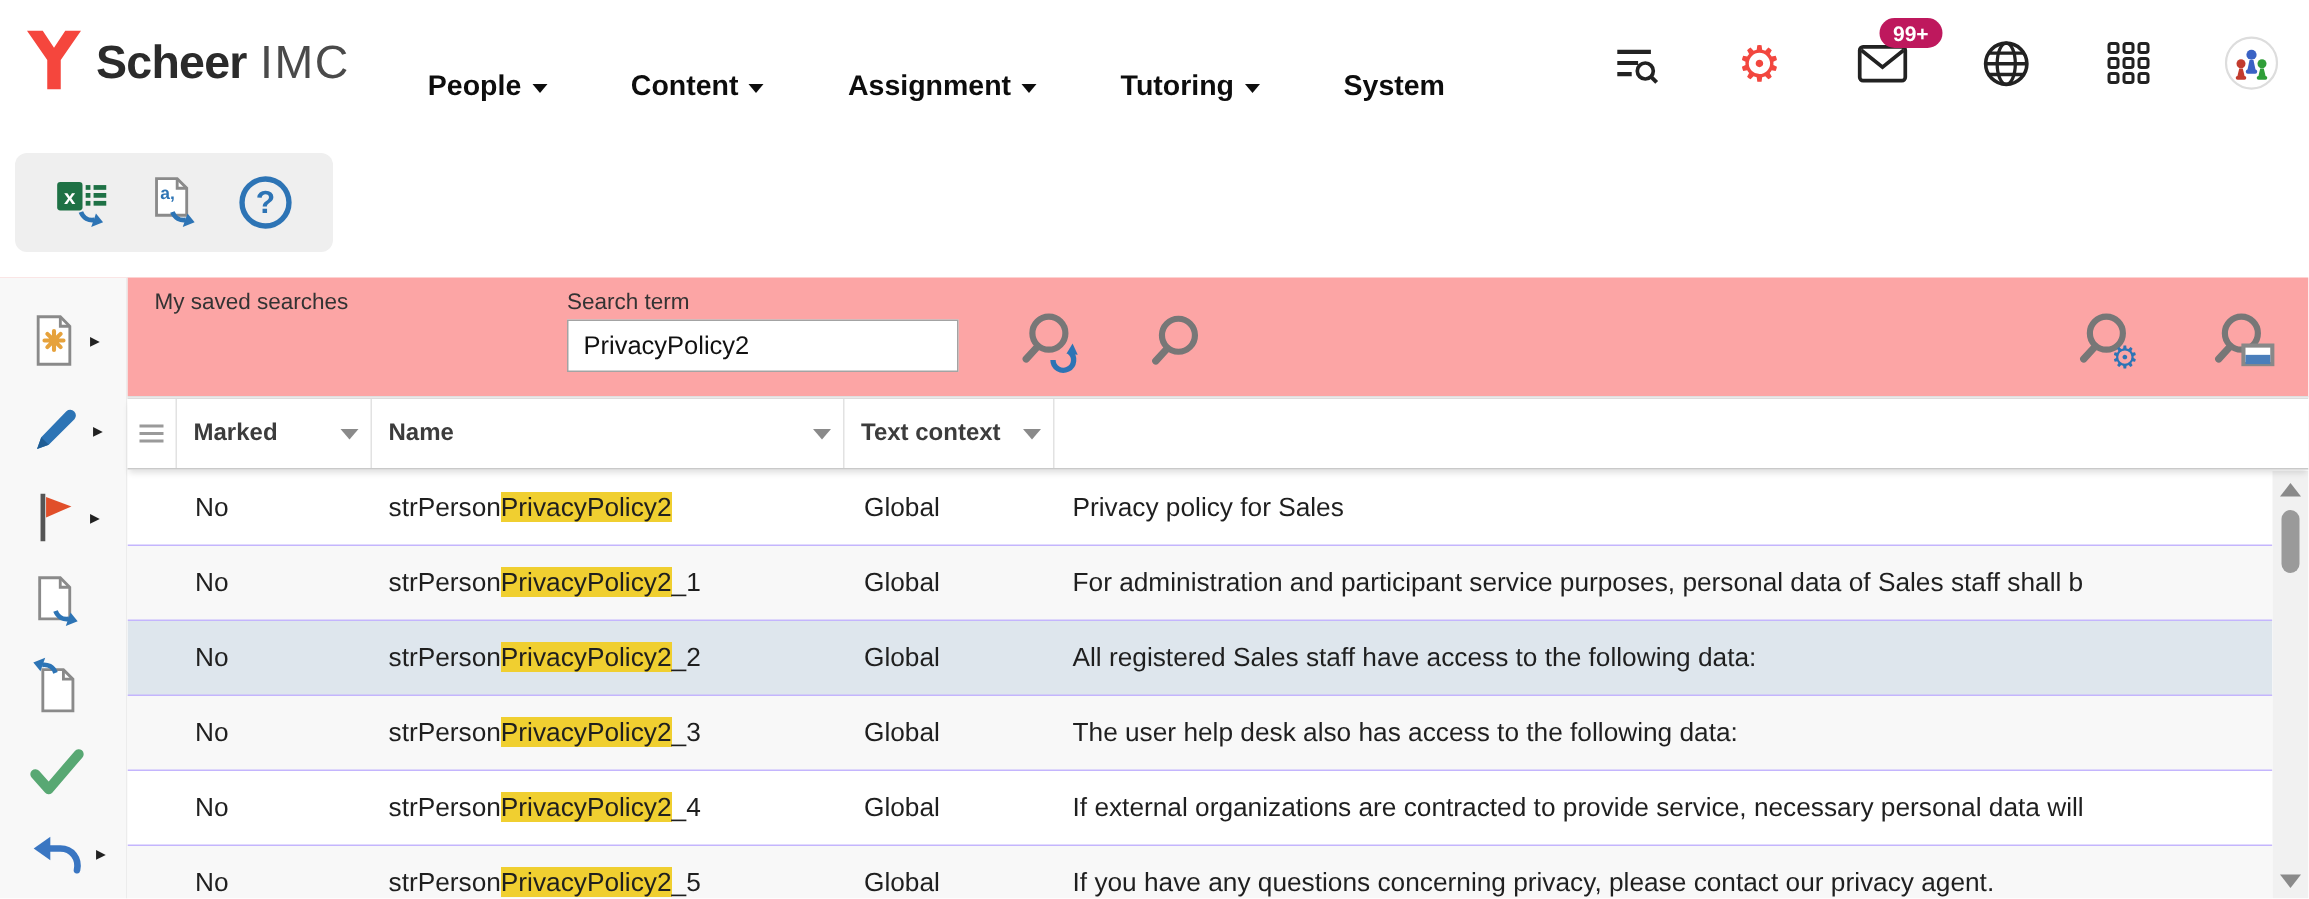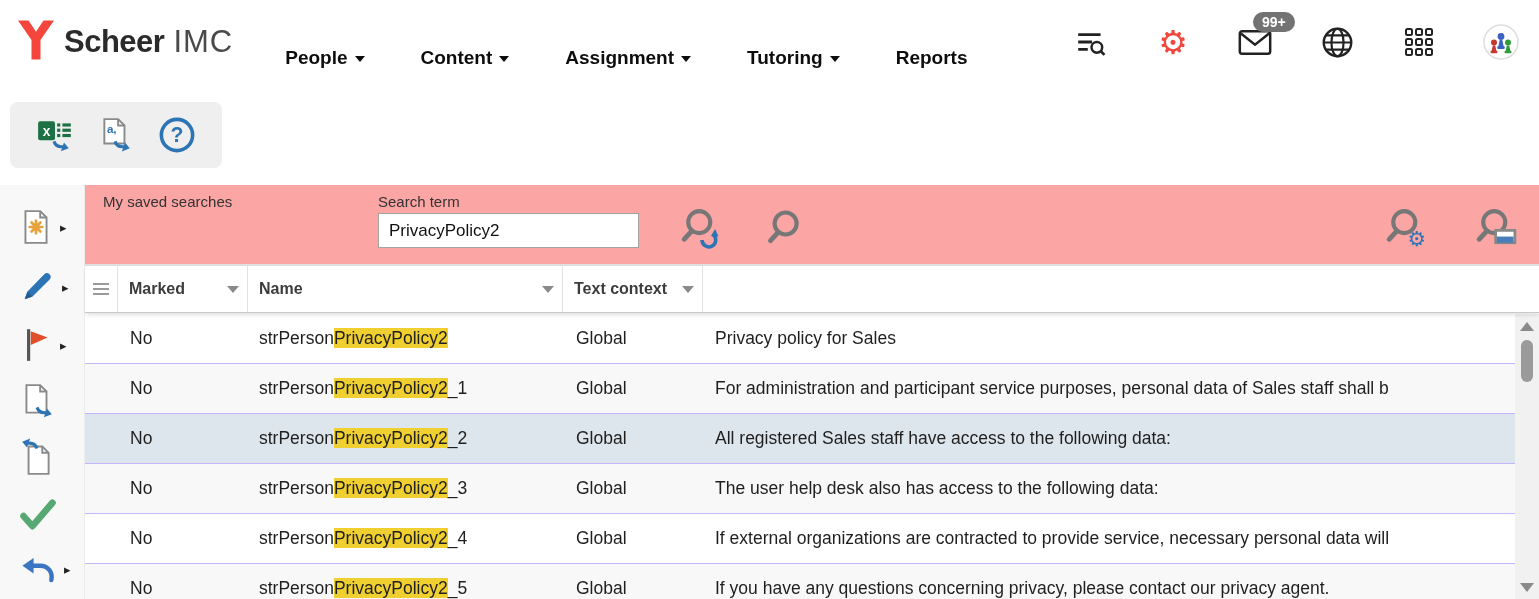--- a/index.html
+++ b/index.html
@@ -13,21 +13,21 @@
   .brand { display:flex; align-items:center; margin-left:18px; cursor:pointer; }
   .brand-name { font-size:31px; font-weight:bold; color:#2b2b2b; margin-left:10px; letter-spacing:-0.5px; }
   .brand-suffix { font-size:31px; font-weight:normal; color:#4a4a4a; margin-left:9px; letter-spacing:1px; }
   .nav-menu { display:flex; align-items:center; margin-left:52px; gap:56px; }
   .nav-item { display:flex; align-items:center; font-size:19px; font-weight:bold; color:#0d0d0d; cursor:pointer;margin-top:32px; }
   .nav-caret { width:0; height:0; border-left:5px solid transparent; border-right:5px solid transparent;
                border-top:6px solid #0d0d0d; margin-left:7px; margin-top:2px; }
   .nav-icons { margin-left:auto; margin-right:20px; display:flex; align-items:center; gap:46px; }
   .nav-icon { position:relative; width:36px; height:36px; display:flex; align-items:center; justify-content:center; cursor:pointer; }
   .gear-glyph { font-family:"DejaVu Sans",sans-serif; font-size:33px; color:#f2473f; line-height:1; }
-  .badge { position:absolute; top:-12px; left:16px; background:#737373; color:#fff; font-size:14px; font-weight:bold;
+  .badge { position:absolute; top:-12px; left:16px; background:#be185d; color:#fff; font-size:14px; font-weight:bold;
            padding:2px 9px; border-radius:12px; }
 
   
   .toolbar-row { position:absolute; top:84px; left:0; width:100%; height:101px; background:#fff; }
   .tool-box { position:absolute; left:10px; top:18px; width:212px; height:66px; background:#efefef;
               border-radius:8px; display:flex; align-items:center; justify-content:space-around; padding:0 14px; }
   .tool-btn { width:44px; height:44px; display:flex; align-items:center; justify-content:center; cursor:pointer; }
   .select { position:absolute; display:flex; background:#fff; border:1px solid #a3a3a3; height:36px; cursor:pointer; }
   .select .val { flex:1; font-size:17px; color:#111; padding:7px 10px; white-space:nowrap; overflow:hidden; }
   .select .btn { width:34px; background:#e9e9e9; border-left:1px solid #a3a3a3; display:flex;
@@ -121,21 +121,21 @@
       </div>
       <div class="nav-item">
         <span>Assignment</span>
         <span class="nav-caret"></span>
       </div>
       <div class="nav-item">
         <span>Tutoring</span>
         <span class="nav-caret"></span>
       </div>
       <div class="nav-item">
-        <span>Reports</span>
+        <span>System</span>
       </div>
     </div>
 
     <div class="nav-icons">
       <div class="nav-icon">
         <svg width="32" height="32" viewBox="0 0 30 30" fill="none">
           <path d="M3 8h21M3 15h13M3 22h9" stroke="#222" stroke-width="2.6"></path>
           <circle cx="20.5" cy="20" r="5" stroke="#222" stroke-width="2.3"></circle>
           <path d="M24 23.5l3.6 3.6" stroke="#222" stroke-width="2.5"></path>
         </svg>

